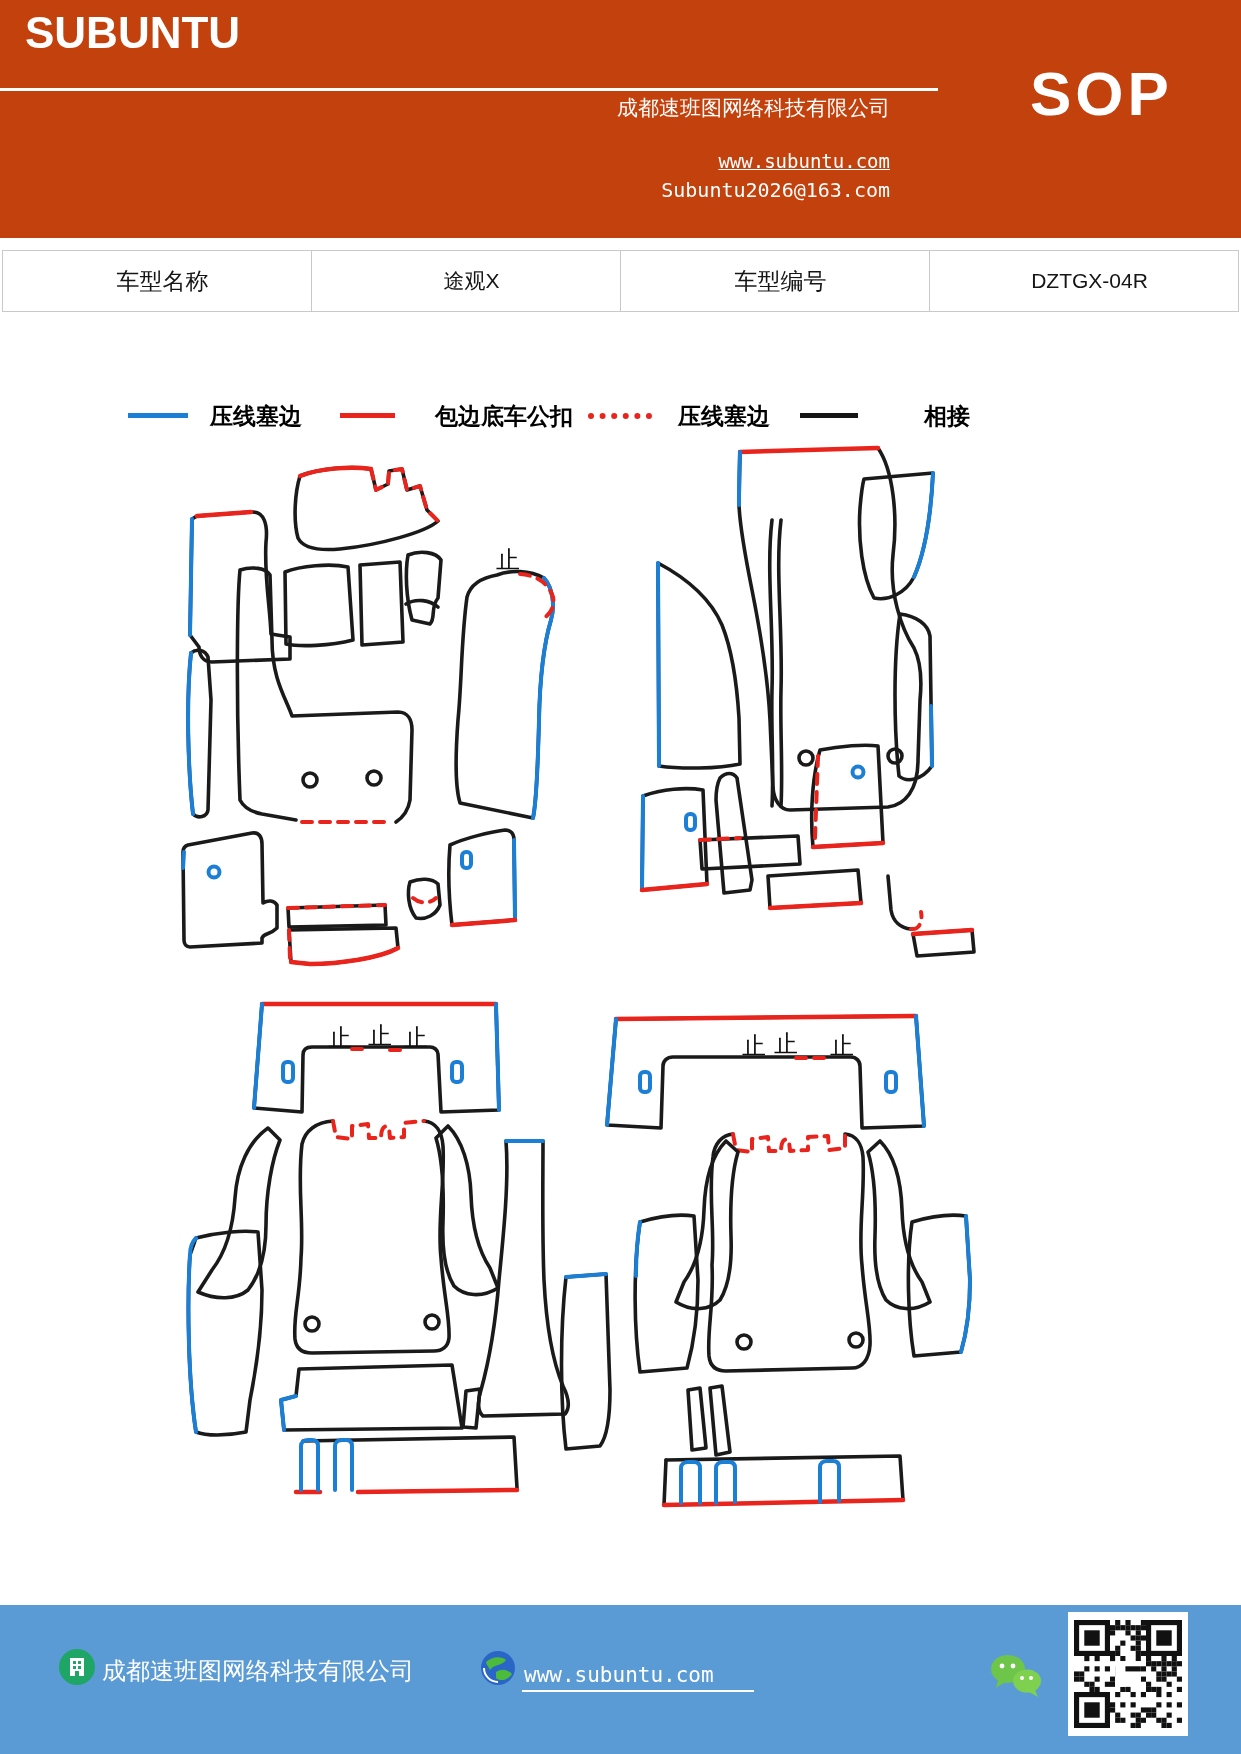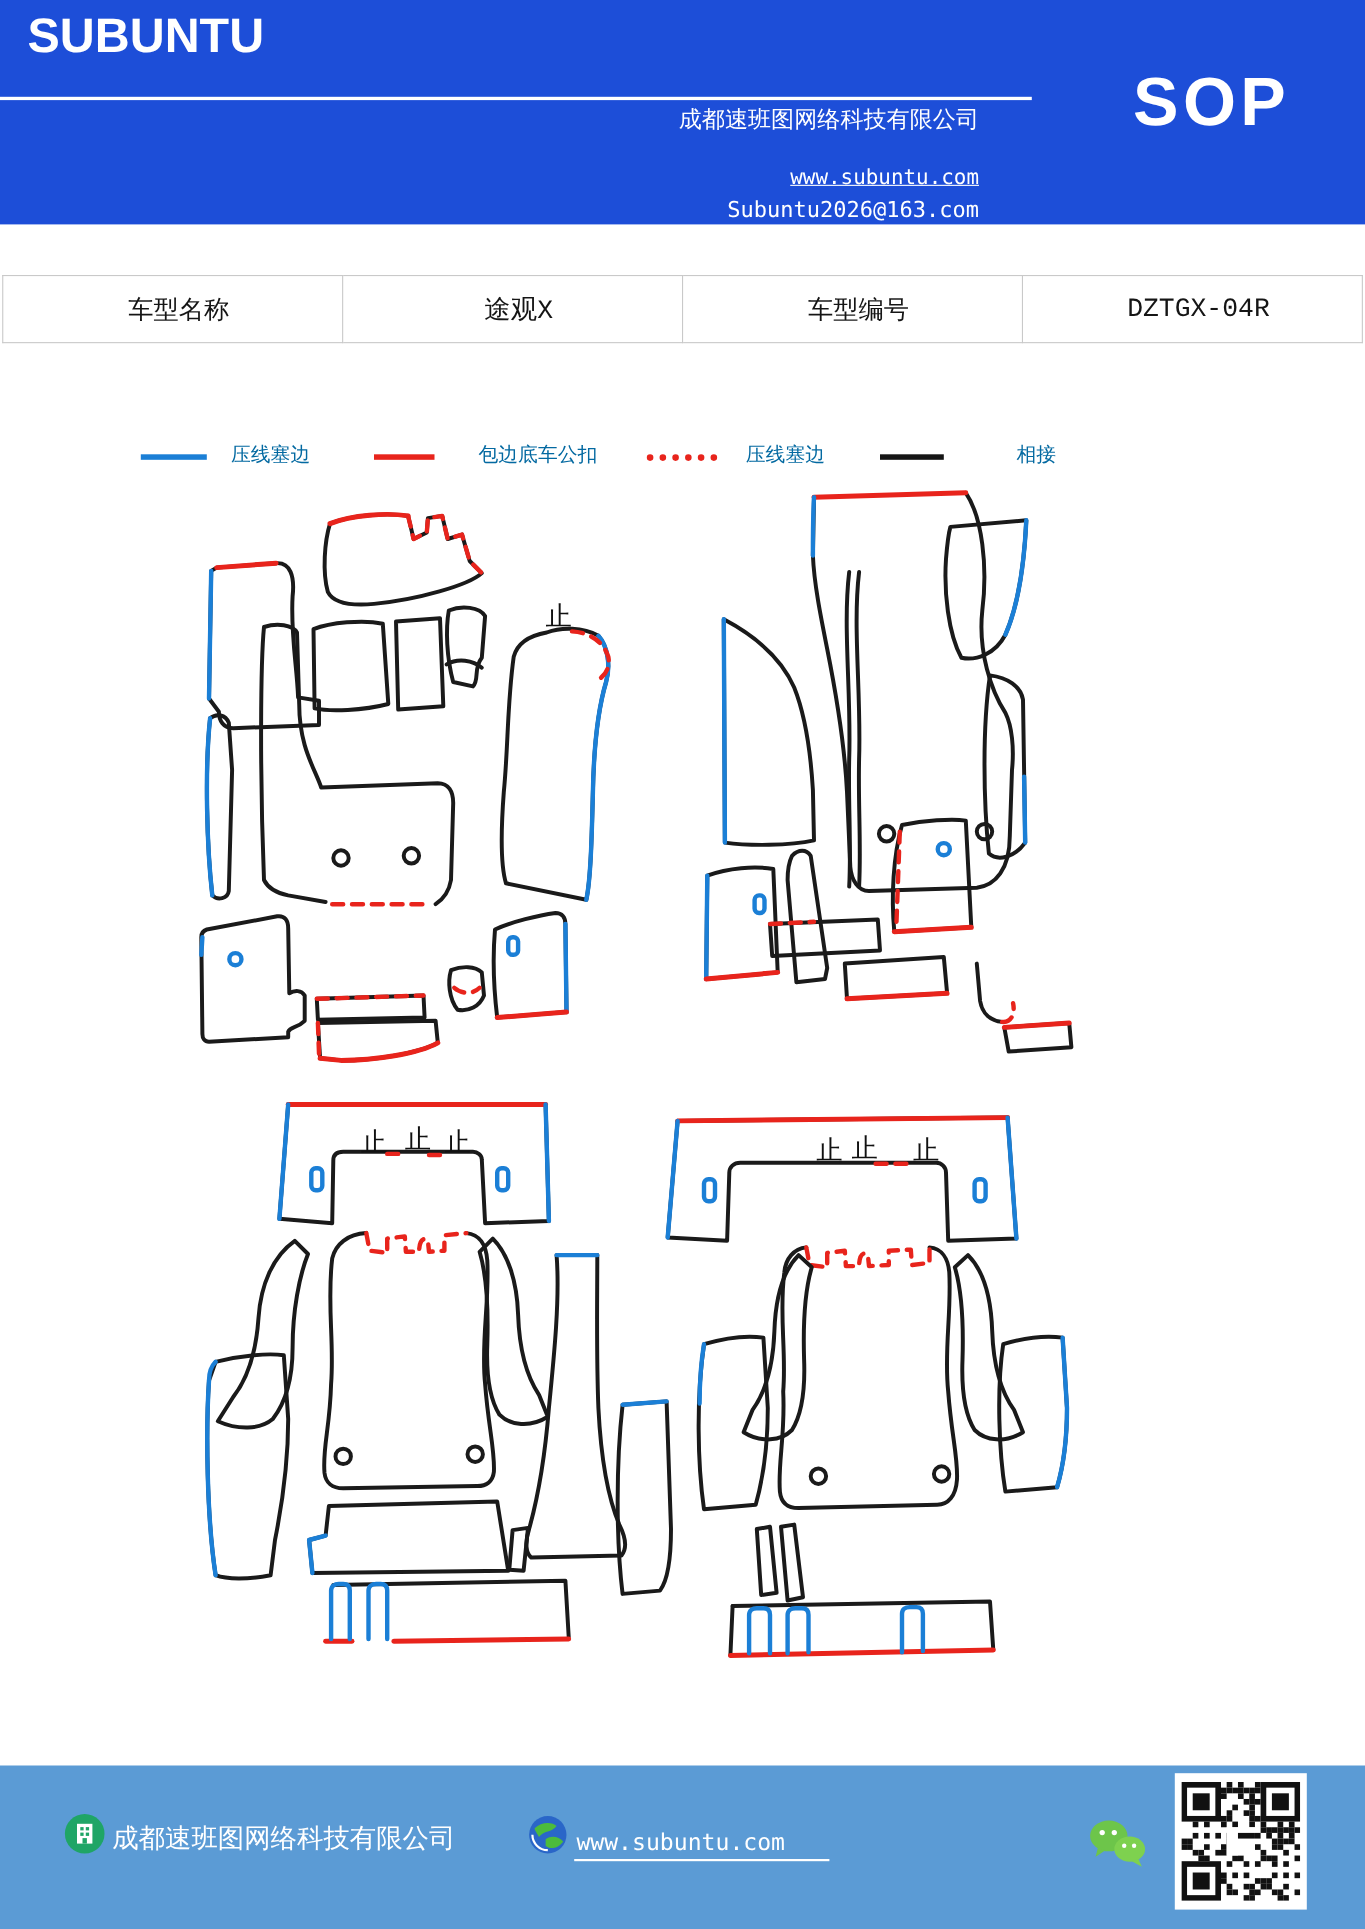--- a/index.html
+++ b/index.html
@@ -1,41 +1,41 @@
 <!DOCTYPE html>
 <html><head>
 <meta charset="utf-8">
 <style>
   html,body{margin:0;padding:0;background:#fff;}
   #page{position:relative;width:1241px;height:1754px;background:#ffffff;overflow:hidden;
         font-family:"Liberation Sans",sans-serif;}
   
-  #header{position:absolute;left:0;top:0;width:1241px;height:204px;background:#1d4ed8;}
+  #header{position:absolute;left:0;top:0;width:1241px;height:238px;background:#c2410c;}
   #logo{position:absolute;left:25px;top:8px;color:#fff;font-size:44px;font-weight:bold;
         letter-spacing:0px;font-family:"Liberation Sans",sans-serif;}
   #header-rule{position:absolute;left:0;top:88px;width:938px;height:3px;background:#fff;}
   #doc-title{position:absolute;left:28px;top:134px;color:#fff;font-size:31px;font-weight:600;
         font-family:"Liberation Serif",serif;}
   #hdr-company{position:absolute;left:560px;top:94px;width:330px;text-align:right;color:#fff;
         font-size:21px;font-family:"Liberation Serif",serif;}
   #hdr-site{position:absolute;left:560px;top:150px;width:330px;text-align:right;color:#fff;
         font-size:19px;font-family:"DejaVu Sans Mono",monospace;text-decoration:underline;}
   #hdr-mail{position:absolute;left:560px;top:178px;width:330px;text-align:right;color:#fff;
         font-size:20px;font-family:"DejaVu Sans Mono",monospace;}
   #sop{position:absolute;left:1030px;top:58px;width:200px;color:#fff;font-size:62px;
         font-weight:bold;letter-spacing:4px;font-family:"Liberation Sans",sans-serif;}
   
   #info-table{position:absolute;left:2px;top:250px;width:1237px;border-collapse:collapse;}
   #info-table td{border:1px solid #c9c9c9;height:58px;text-align:center;vertical-align:middle;
         color:#151515;padding-left:12px;}
   td.tlabel{font-size:23px;font-family:"Liberation Serif",serif;}
-  td.tvalue{font-size:24px;font-family:Liberation Mono, monospace;}
+  td.tvalue{font-size:21px;font-family:Liberation Sans, sans-serif;}
   
-  .legend-label{position:absolute;top:401px;font-size:18px;color:#0369a1;
-        font-family:"Liberation Serif",serif;}
+  .legend-label{position:absolute;top:401px;font-size:23px;color:#000000;
+        font-family:"Liberation Serif",serif;font-weight:bold;}
   .legend-line{position:absolute;top:413px;height:5px;}
   #leg-line-1{left:128px;width:60px;background:#1B7FD6;}
   #leg-line-2{left:340px;width:55px;background:#E8241C;}
   #leg-line-3{left:588px;width:64px;border-top:6px dotted #E8241C;height:0;}
   #leg-line-4{left:800px;width:58px;background:#151515;}
   #leg-lab-1{left:210px;} #leg-lab-2{left:403px;margin-left:32px;} #leg-lab-3{left:678px;} #leg-lab-4{left:924px;}
   
   #diagram{position:absolute;left:0;top:0;}
   #diagram path, #diagram circle, #diagram rect{fill:none;stroke-linecap:round;stroke-linejoin:round;}
   .k{stroke:#1a1a1a;stroke-width:3.6px;}

